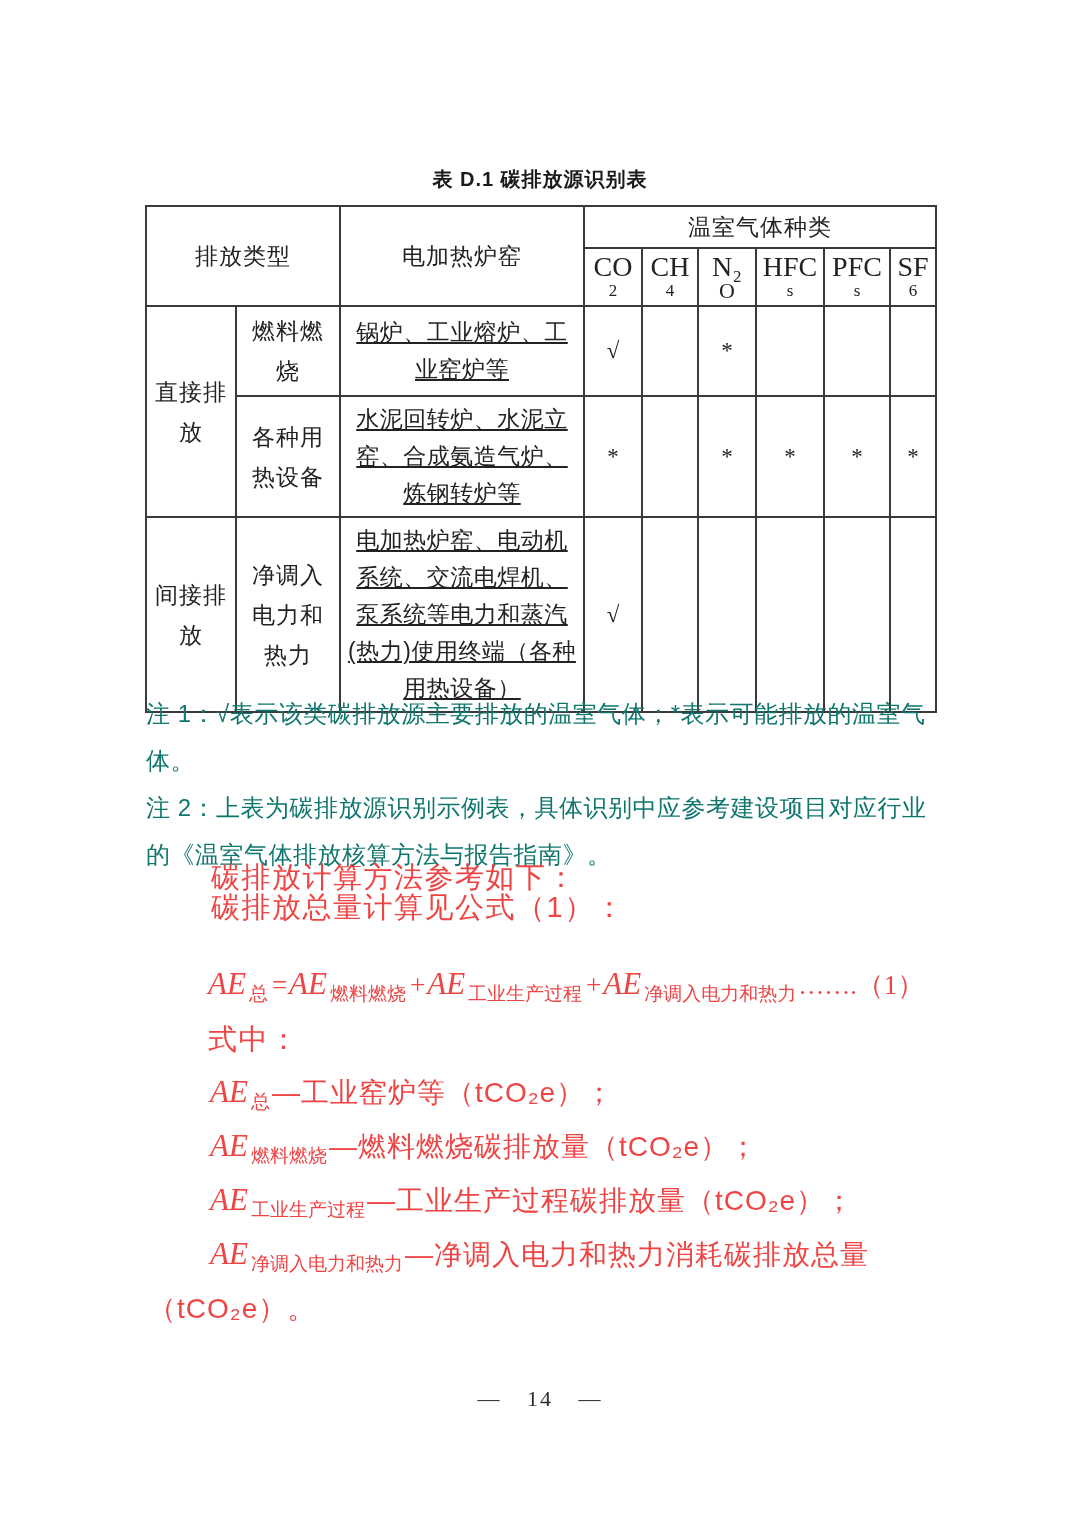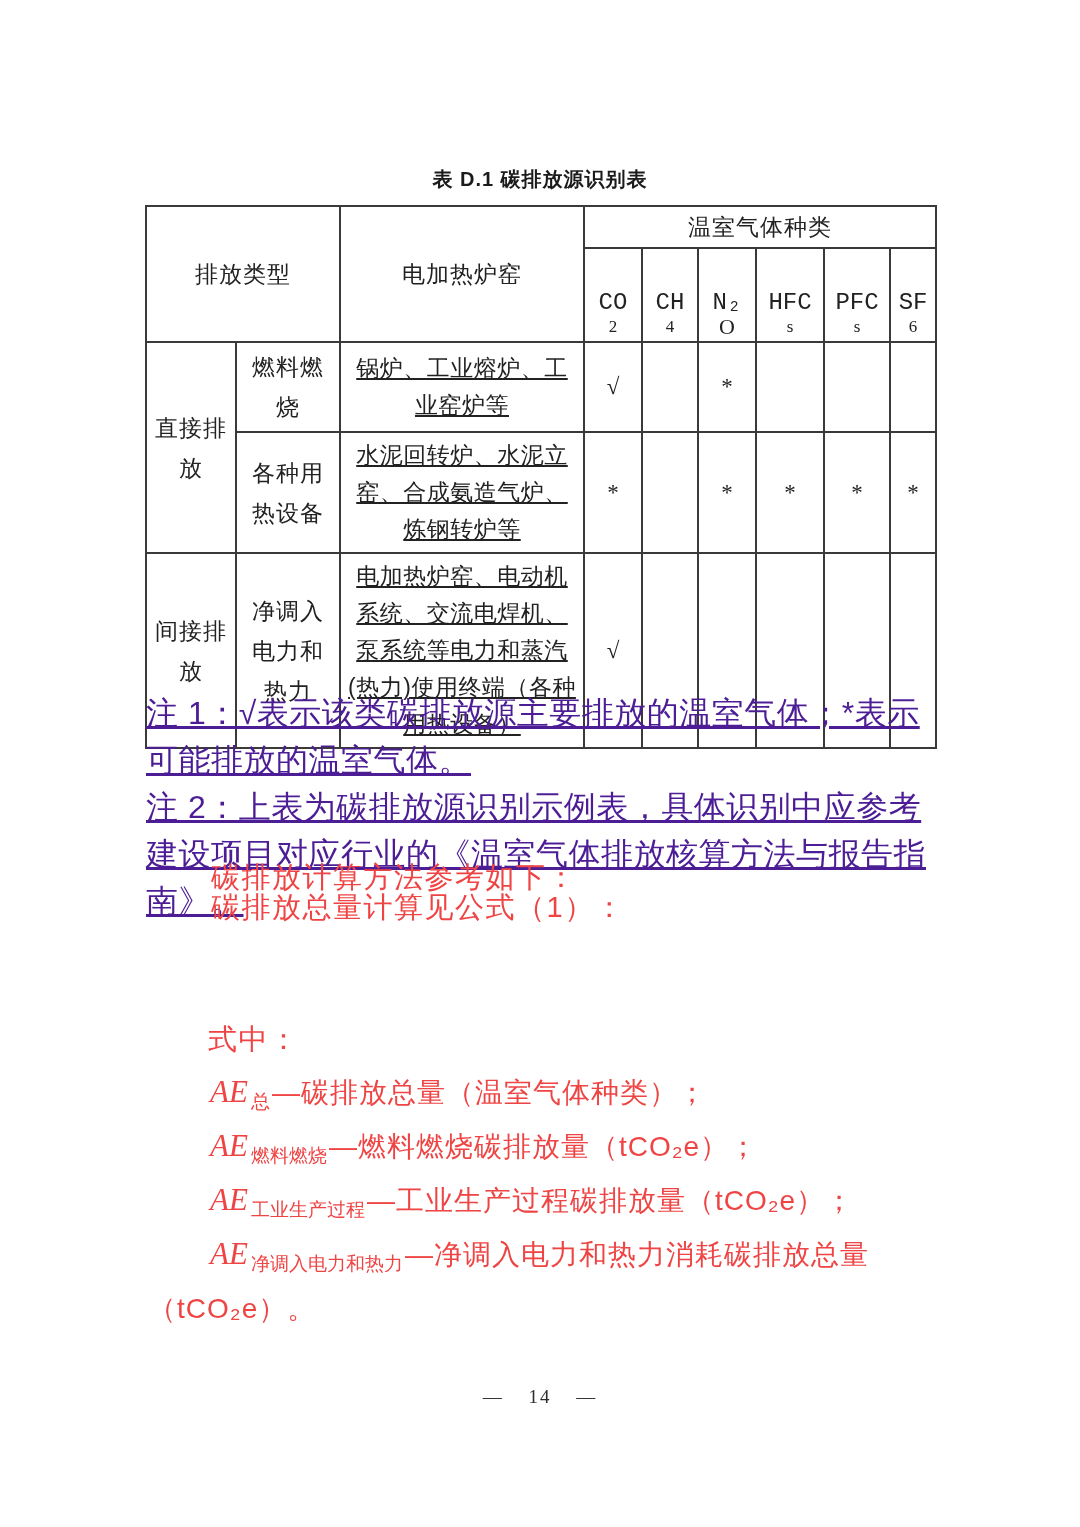--- a/index.html
+++ b/index.html
@@ -24,41 +24,41 @@
   .etable td{
     border:2px solid #3a3a3a;
     text-align:center;vertical-align:middle;
     padding:4px 4px;
     font-size:23px;
     color:#222;
   }
   .hd{font-size:24px;letter-spacing:1px;}
   .cat,.sub{line-height:40px;letter-spacing:1px;}
   .fac{line-height:37px;letter-spacing:0.5px;text-decoration:underline;}
-  .gtop{font-family:Liberation Mono, monospace;font-size:24px;line-height:27px;margin-top:36px;}
+  .gtop{font-family:Liberation Serif, serif;font-size:28px;line-height:27px;}
   .gbot{font-family:"Liberation Serif",serif;font-size:17px;line-height:21px;}
   .gbot-full{font-size:22px;}
   .mark{font-family:"Liberation Serif",serif;font-size:25px;}
   .notes{
     position:absolute;left:146px;top:690px;width:792px;
-    font-size:32px;line-height:47px;letter-spacing:0.5px;color:#4c1d95;text-decoration:underline;
+    font-size:24px;line-height:47px;letter-spacing:0.5px;color:#0f766e;
   }
   .bline{position:absolute;white-space:nowrap;color:#ef4444;}
   .para{font-size:29px;letter-spacing:1.5px;}
   .var{font-family:"Liberation Serif",serif;font-style:italic;font-size:31px;}
   .vsub{font-size:19px;position:relative;top:6px;margin:0 2px 0 3px;letter-spacing:0;}
   .op{font-family:"Liberation Serif",serif;font-size:27px;margin:0 2px;}
   .dots{font-family:"Liberation Serif",serif;font-size:26px;letter-spacing:0px;}
   .eqlabel{font-family:"Liberation Serif",serif;font-size:27px;}
   .deftext{font-size:28px;letter-spacing:1px;}
   .footer{
     position:absolute;left:0;top:1386px;width:1080px;
     text-align:center;
     font-family:"Liberation Serif",serif;
-    font-size:19px;color:#2c2c2c;
+    font-size:22px;color:#2c2c2c;
     word-spacing:18px;letter-spacing:2px;
   }
 </style>
 </head>
 <body>
 
 <div class="page">
 
   <div class="title">表 D.1 碳排放源识别表</div>
 
@@ -143,25 +143,28 @@
 
   <div class="notes">
     <div>注 1：√表示该类碳排放源主要排放的温室气体；*表示可能排放的温室气体。</div>
     <div>注 2：上表为碳排放源识别示例表，具体识别中应参考建设项目对应行业的《温室气体排放核算方法与报告指南》。</div>
   </div>
 
   <div class="bline para" style="left:211px;top:858px">碳排放计算方法参考如下：</div>
 
   <div class="bline para" style="left:211px;top:888px">碳排放总量计算见公式（1）：</div>
 
+  <div class="bline" style="left:208px;top:966px">
+    <span class="var">AE</span><span class="vsub">总</span><span class="op">=</span><span class="var">AE</span><span class="vsub">燃料燃烧</span><span class="op">+</span><span class="var">AE</span><span class="vsub">工业生产过程</span><span class="op">+</span><span class="var">AE</span><span class="vsub">净调入电力和热力</span><span class="dots">…….</span><span class="eqlabel">（1）</span>
+  </div>
 
   <div class="bline para" style="left:208px;top:1020px">式中：</div>
 
   <div class="bline" style="left:210px;top:1074px">
-    <span class="var">AE</span><span class="vsub">总</span><span class="deftext">—碳排放总量（温室气体种类）；</span>
+    <span class="var">AE</span><span class="vsub">总</span><span class="deftext">—工业窑炉等（tCO₂e）；</span>
   </div>
 
   <div class="bline" style="left:210px;top:1128px">
     <span class="var">AE</span><span class="vsub">燃料燃烧</span><span class="deftext">—燃料燃烧碳排放量（tCO₂e）；</span>
   </div>
 
   <div class="bline" style="left:210px;top:1182px">
     <span class="var">AE</span><span class="vsub">工业生产过程</span><span class="deftext">—工业生产过程碳排放量（tCO₂e）；</span>
   </div>
 

